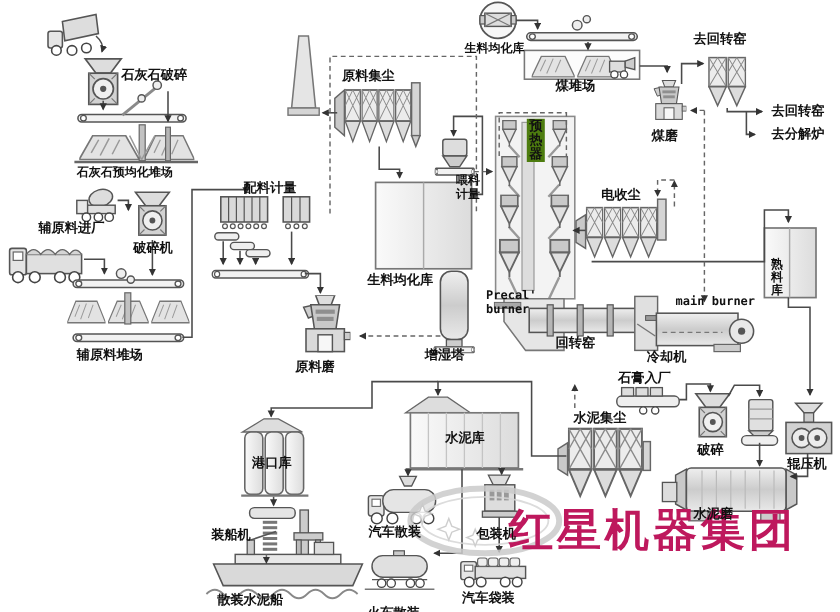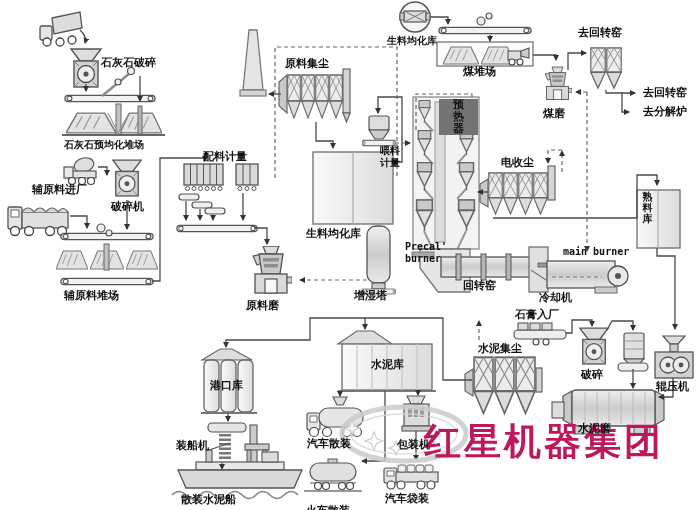--- a/index.html
+++ b/index.html
@@ -5,21 +5,21 @@
   html,body{margin:0;padding:0;background:#fff;}
   #stage{position:relative;width:700px;height:510px;background:#fff;overflow:hidden;
          font-family:"DejaVu Sans",sans-serif;}
   #diagram{position:absolute;left:0;top:0;}
   .lbl{position:absolute;font-size:10px;font-weight:bold;color:#111;line-height:1.15;
        white-space:nowrap;z-index:30;}
   .lbl.wrap{white-space:normal;margin-left:19px;}
   .lbl.v{white-space:normal;word-break:break-all;width:13px;text-align:center;line-height:1.08;}
   .lbl.big{font-size:11px;}
   .lbl.mono{font-family:"DejaVu Sans Mono",monospace;font-weight:bold;font-size:10px;}
-  .lbl.onwhite{background:#737373;padding:0 13px;}
+  .lbl.onwhite{background:#4d7c0f;padding:0 1px;}
   .wm-cn{position:absolute;left:424px;top:417px;width:256px;font-size:37px;font-weight:bold;
          color:#be185d;letter-spacing:3px;z-index:20;white-space:nowrap;}
   .wm-en{position:absolute;left:420px;top:456px;width:262px;font-size:14px;font-weight:bold;
          color:#c3c3c3;letter-spacing:1px;z-index:20;white-space:nowrap;}
 </style>
 </head>
 <body>
 
 <div id="stage">
 
@@ -484,21 +484,21 @@
 <div class="lbl big" style="left:354px;top:290px">增湿塔</div>
 <div class="lbl mono wrap" style="left:386px;top:241px;width:46px">Precal' burner</div>
 <div class="lbl v big onwhite" style="left:439px;top:99px">预热器</div>
 <div class="lbl" style="left:387px;top:35px">生料均化库</div>
 <div class="lbl big" style="left:463px;top:66px">煤堆场</div>
 <div class="lbl big" style="left:543px;top:108px">煤磨</div>
 <div class="lbl big" style="left:578px;top:27px">去回转窑</div>
 <div class="lbl big" style="left:643px;top:87px">去回转窑</div>
 <div class="lbl big" style="left:643px;top:106px">去分解炉</div>
 <div class="lbl big" style="left:501px;top:157px">电收尘</div>
-<div class="lbl v" style="left:641px;top:192px">熟料库</div>
+<div class="lbl v" style="left:641px;top:216px">熟料库</div>
 <div class="lbl mono" style="left:563px;top:246px">main burner</div>
 <div class="lbl big" style="left:463px;top:280px">回转窑</div>
 <div class="lbl big" style="left:539px;top:292px">冷却机</div>
 <div class="lbl big" style="left:515px;top:309px">石膏入厂</div>
 <div class="lbl big" style="left:478px;top:343px">水泥集尘</div>
 <div class="lbl big" style="left:581px;top:369px">破碎</div>
 <div class="lbl big" style="left:656px;top:381px">辊压机</div>
 <div class="lbl big" style="left:578px;top:423px">水泥磨</div>
 <div class="lbl big" style="left:371px;top:359px">水泥库</div>
 <div class="lbl big" style="left:210px;top:380px">港口库</div>

